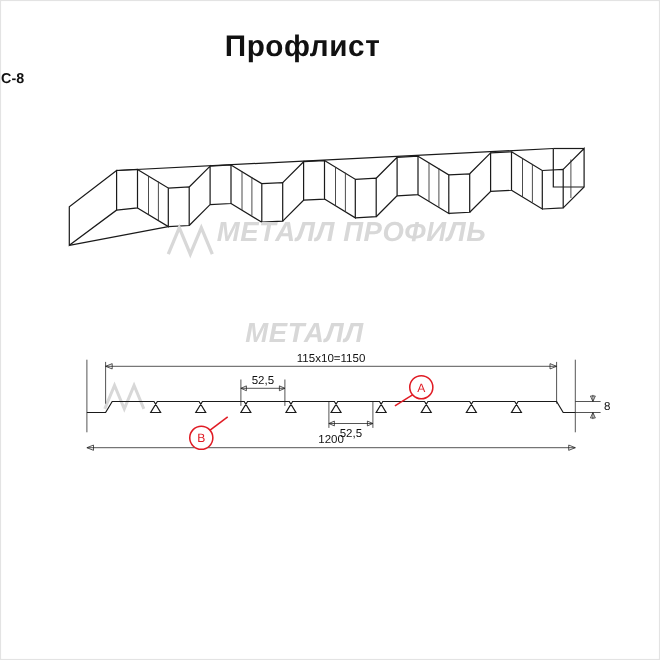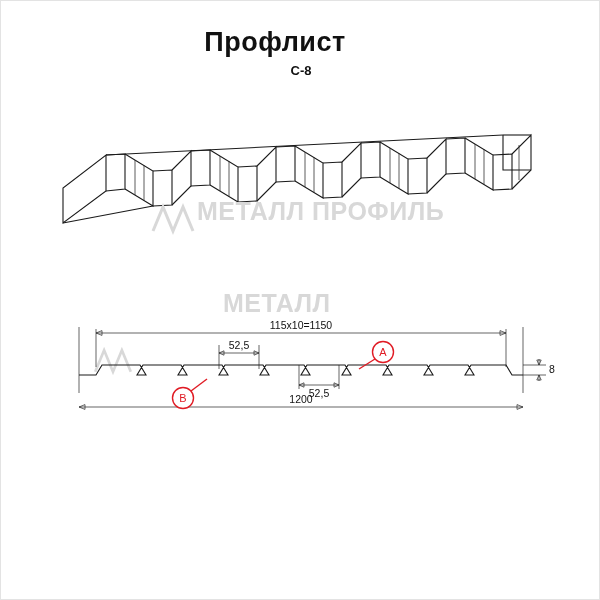--- a/index.html
+++ b/index.html
@@ -31,21 +31,21 @@
     font-size: 27px;
     font-weight: bold;
     letter-spacing: 0.5px;
     color: #111;
   }
   .subtitle {
     position: absolute;
     top: 62px;
     left: 0;
     width: 600px;
-    text-align: center;
+    text-align: left;
     font-size: 13px;
     font-weight: bold;
     color: #111;
   }
   .footnote {
     position: absolute;
     top: 531px;
     left: 0;
     width: 600px;
     text-align: center;
@@ -68,20 +68,21 @@
     height: 120px;
   }
   .wm {
     position: absolute;
     pointer-events: none;
     color: #d8d8d8;
     font-weight: bold;
     font-family: "Liberation Sans", sans-serif;
     white-space: nowrap;
     user-select: none;
+    font-style: italic;
   }
   .wm1 {
     top: 196px;
     left: 196px;
     font-size: 25px;
     letter-spacing: 0.5px;
   }
   .wm2 {
     top: 288px;
     left: 222px;

